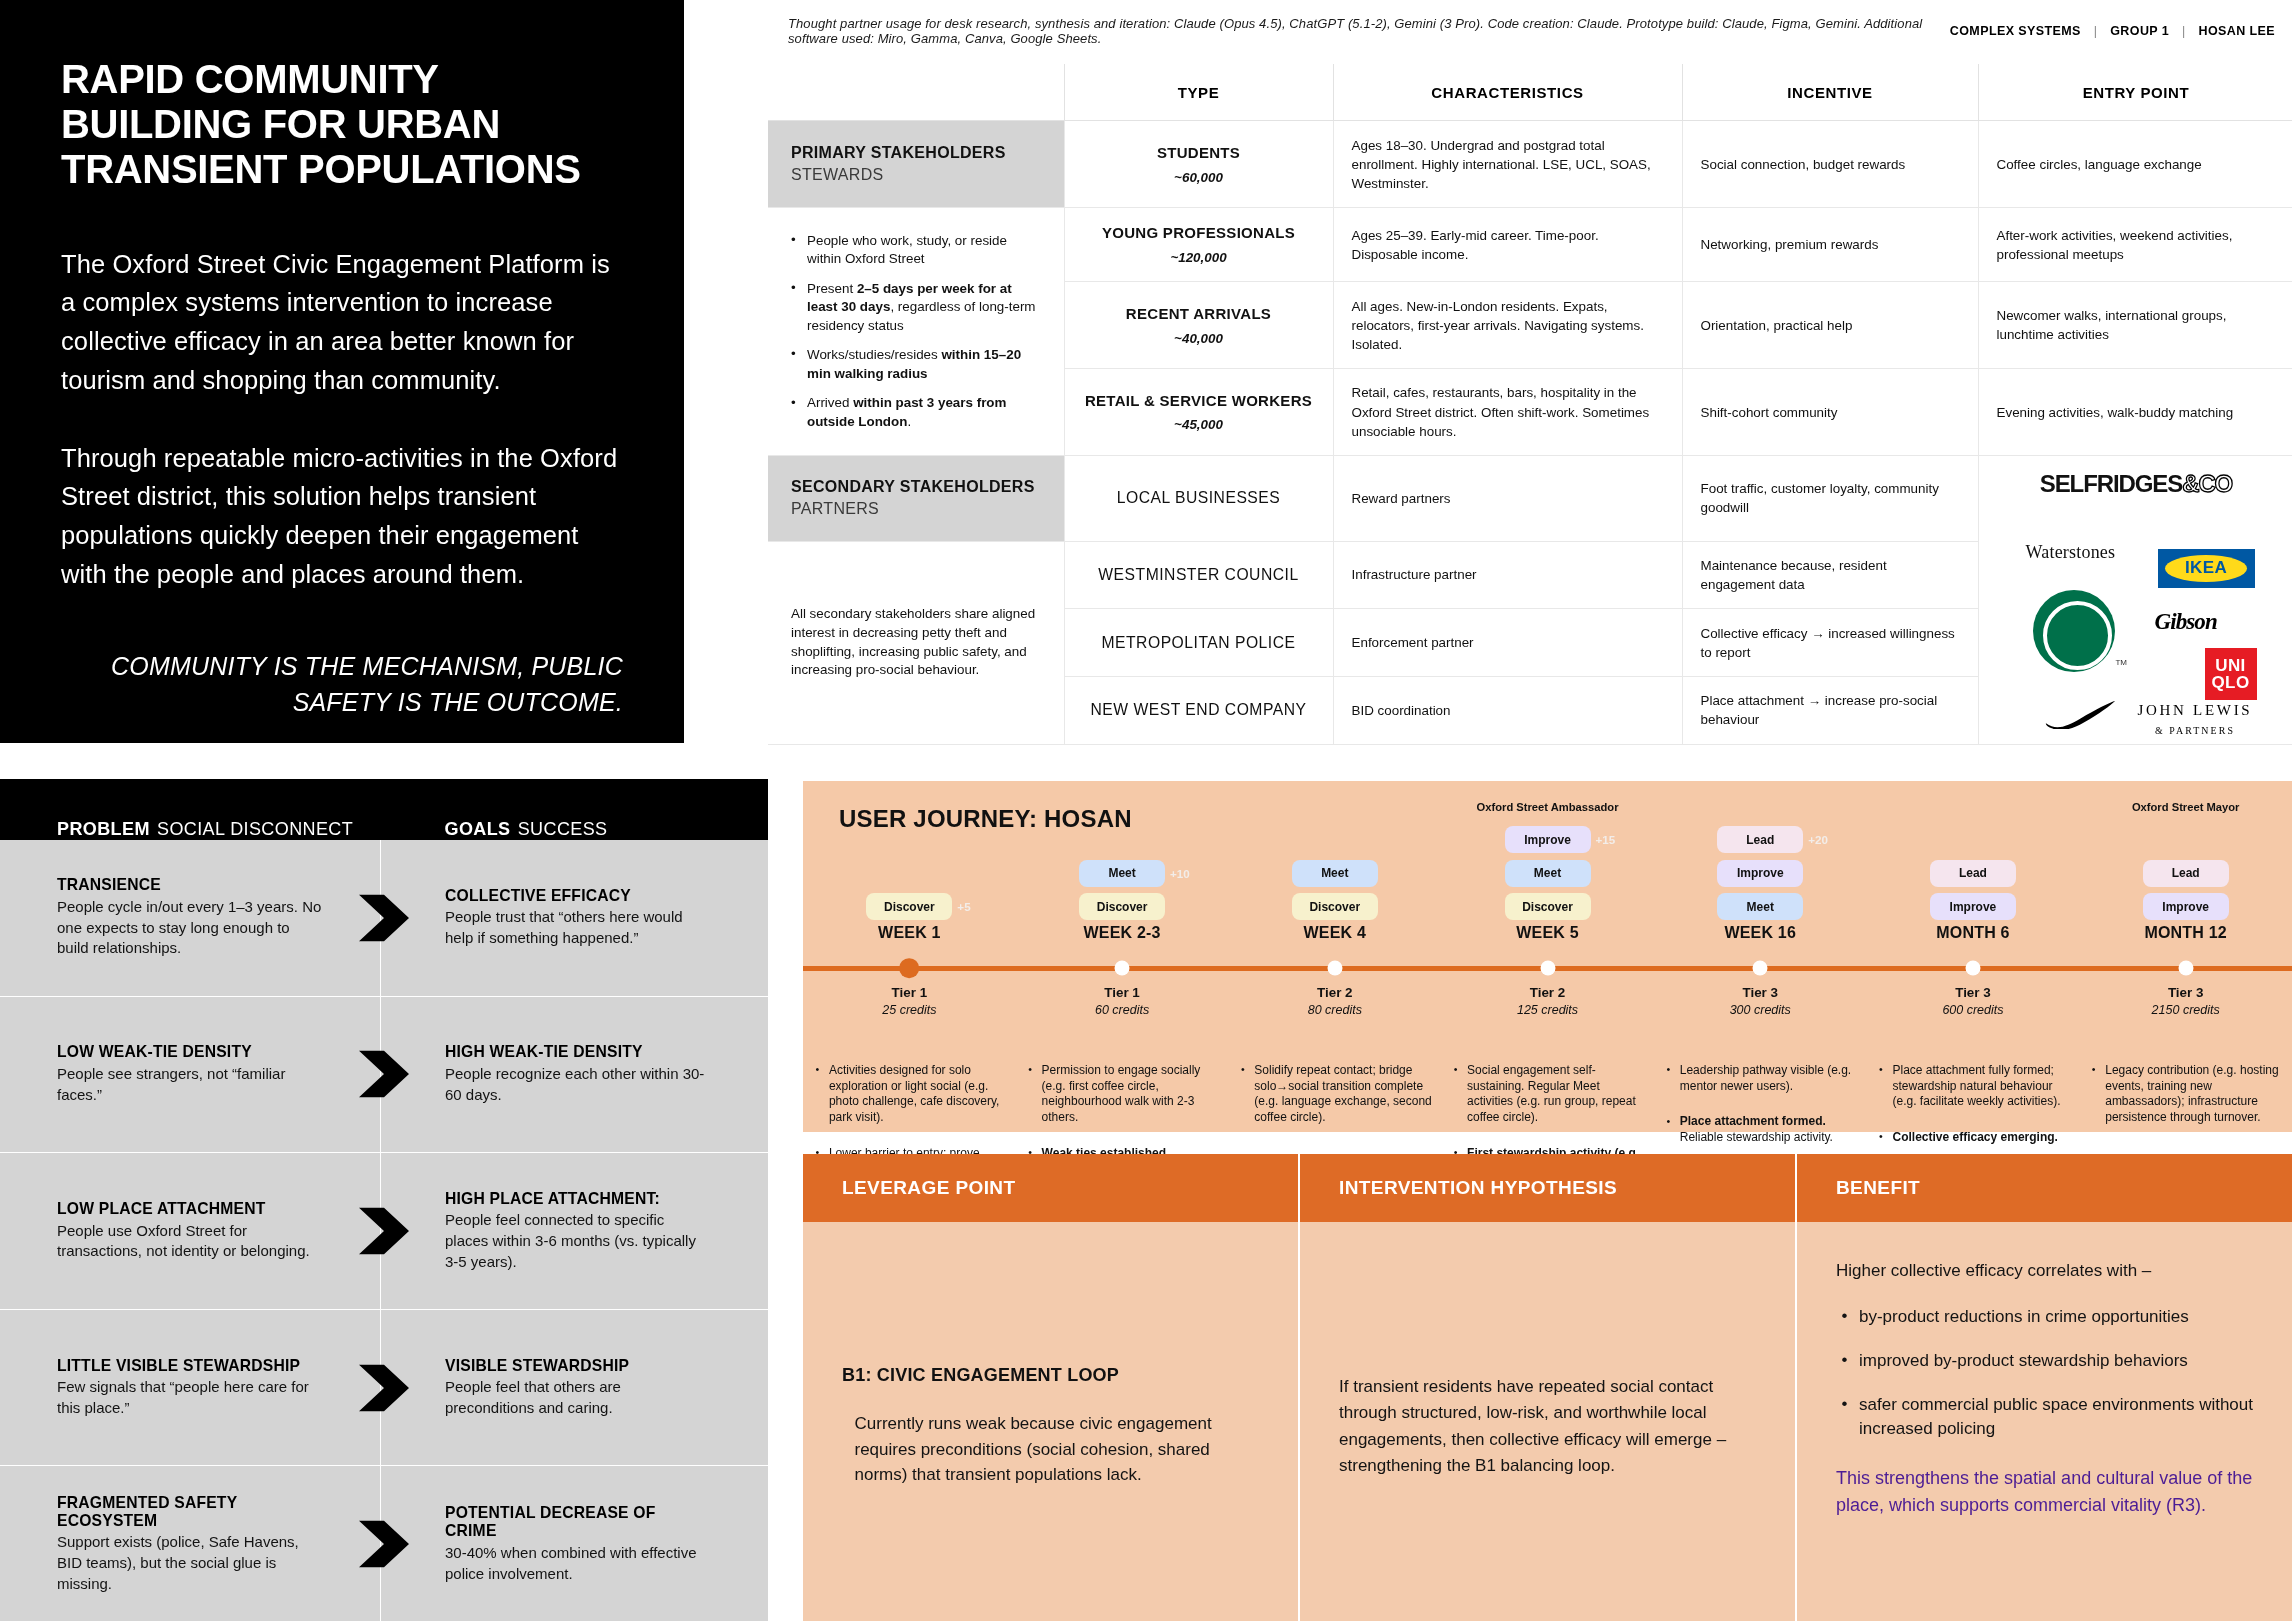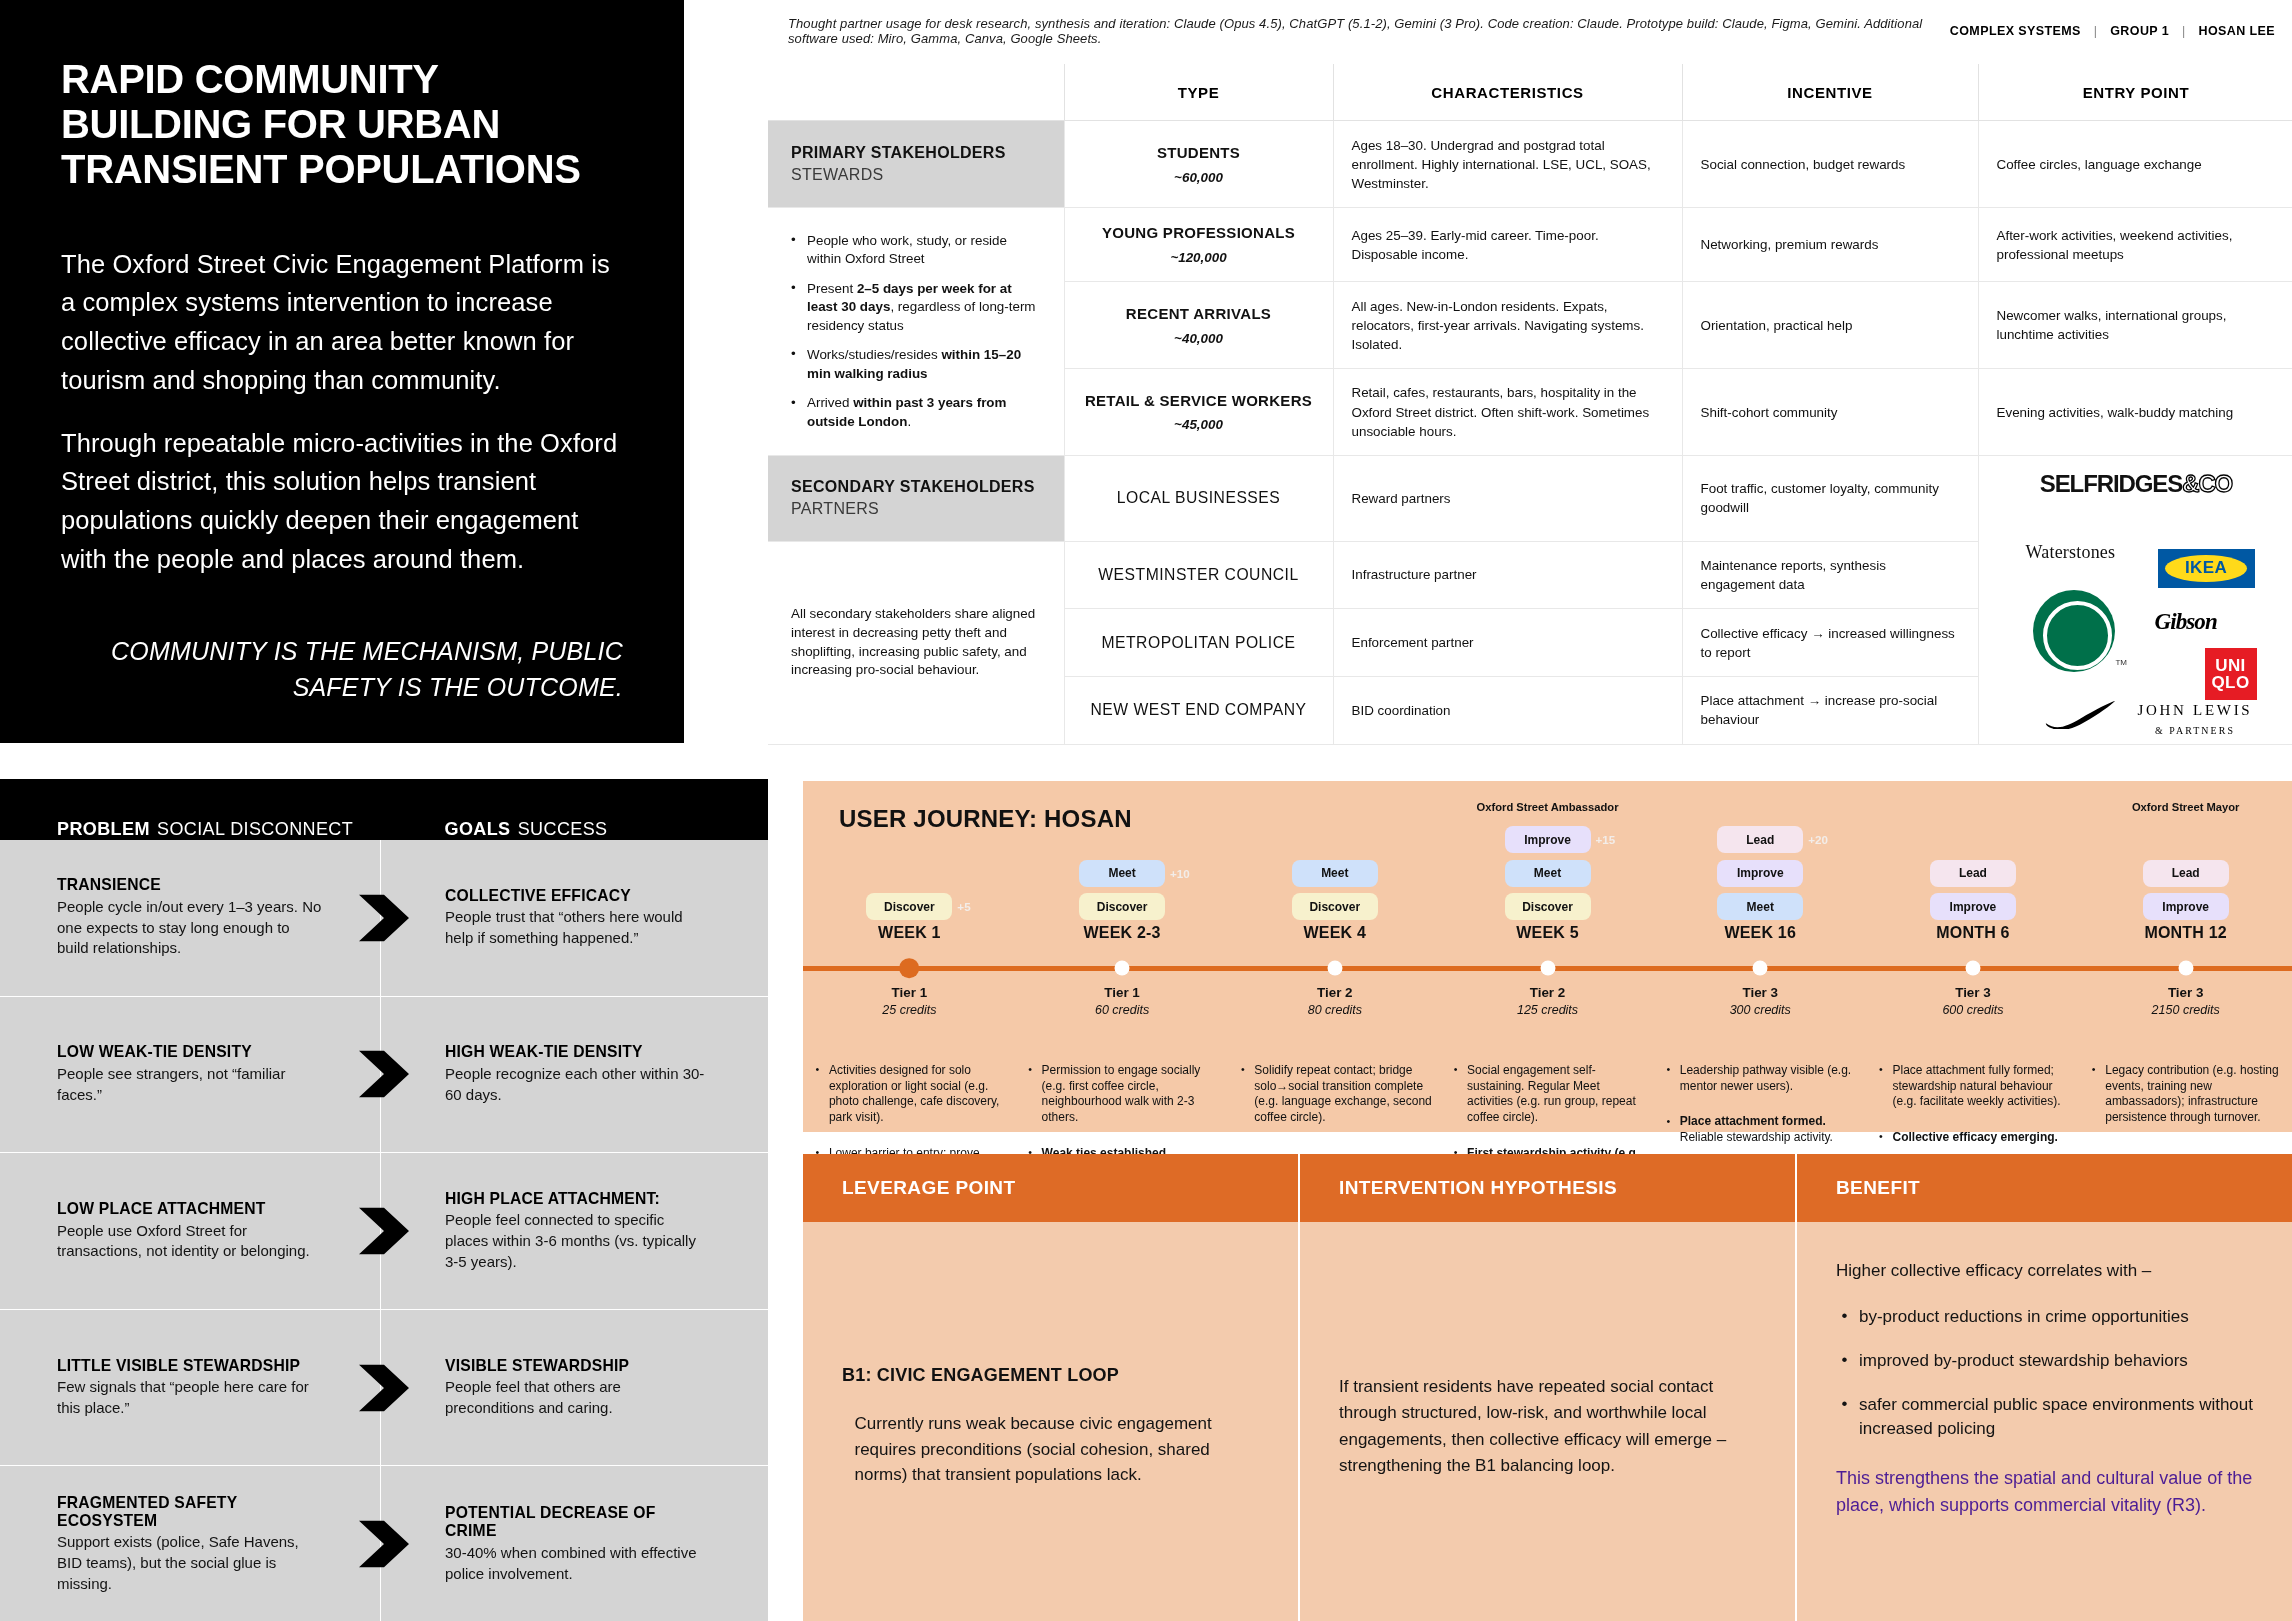--- a/index.html
+++ b/index.html
@@ -5,21 +5,21 @@
   * { margin:0; padding:0; box-sizing:border-box; }
   html,body { width:2293px; height:1622px; background:#ffffff;
               font-family:"Liberation Sans", sans-serif; overflow:hidden; }
   .poster { position:relative; width:2293px; height:1622px; background:#fff; }
 
   
   .hero { position:absolute; left:0; top:0; width:684px; height:743px; background:#000; color:#fff;
           padding:57px 61px 0 61px; }
   .hero h1 { font-size:40px; line-height:1.13; font-weight:800; letter-spacing:-0.3px; text-transform:uppercase; }
   .hero p { font-size:25.5px; line-height:1.52; font-weight:400; margin-top:52px; letter-spacing:0.1px; }
-  .hero p.second { margin-top:24px; }
+  .hero p.second { margin-top:39px; }
   .hero .tag { font-size:25px; line-height:1.45; font-style:italic; font-weight:500; margin-top:54px;
                text-transform:uppercase; letter-spacing:0.2px;text-align:right; }
 
   
   .meta { position:absolute; left:788px; top:19.7px; width:1487px; height:23px;
           display:flex; align-items:center; justify-content:space-between; }
   .meta .credits { font-size:13px; font-style:italic; color:#1a1a1a; letter-spacing:0.1px; }
   .meta .brandline { font-size:12.5px; font-weight:700; color:#000; letter-spacing:0.4px; white-space:nowrap; }
   .meta .brandline .sep { display:inline-block; margin:0 9px; color:#888; font-weight:400; }
 
@@ -274,21 +274,21 @@
           </td>
         </tr>
         <tr>
           <td class="grpbody" rowspan="3">
             <div class="note">All secondary stakeholders share aligned interest in decreasing petty theft and shoplifting, increasing public safety, and increasing pro-social behaviour.</div>
           </td>
           <td class="type">
             <div class="type-name reg">WESTMINSTER COUNCIL</div>
           </td>
           <td>Infrastructure partner</td>
-          <td>Maintenance reports, synthesis engagement data</td>
+          <td>Maintenance because, resident engagement data</td>
         </tr>
         <tr>
           <td class="type">
             <div class="type-name reg">METROPOLITAN POLICE</div>
           </td>
           <td>Enforcement partner</td>
           <td>Collective efficacy → increased willingness to report</td>
         </tr>
         <tr>
           <td class="type">

